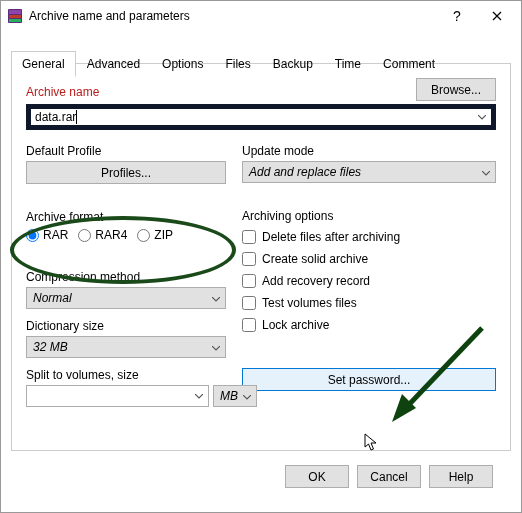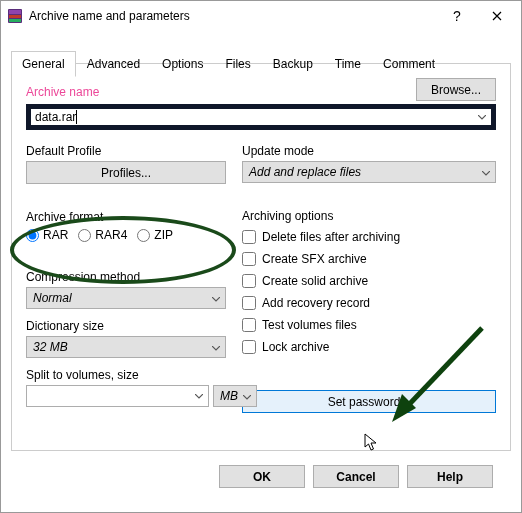--- a/index.html
+++ b/index.html
@@ -7,21 +7,21 @@
   .window { width: 522px; height: 513px; background: #fff; border: 1px solid #999; position: relative; }
   .titlebar { height: 30px; display: flex; align-items: center; padding: 0 4px 0 6px; }
   .titlebar-icon { width: 16px; height: 16px; margin-right: 6px; display:inline-block; }
   .titlebar-title { flex: 1; font-size: 12px; color: #000; }
   .titlebar-btn { width: 40px; height: 28px; display: flex; align-items: center; justify-content: center; color: #000; font-size: 14px; }
   .content { padding: 0 10px 10px 10px; position: relative; }
   .tabs { display: flex; border-bottom: 1px solid #ccc; margin-top: 6px; }
   .tab { padding: 5px 10px 5px 10px; border: 1px solid transparent; border-bottom: none; cursor: default; position: relative; top: 14px; background: transparent; }
   .tab.active { border-color: #ccc; background: #fff; border-bottom: 1px solid #fff; }
   .tab-body { border: 1px solid #ccc; border-top: none; padding: 14px 14px 18px 14px; height: 387px; position: relative; }
-  .label { font-size: 12px; color: #ec4899; margin-bottom: 2px; display: block; }
+  .label { font-size: 12px; color: #b91c1c; margin-bottom: 2px; display: block; }
   .row-top { display: flex; align-items: flex-end; }
   .row-top .col-name { flex: 1; }
   .btn { background: #e1e1e1; border: 1px solid #adadad; height: 23px; display: flex; align-items: center; justify-content: center; cursor: default; }
   .btn-browse { width: 80px; margin-left: 16px; }
   .combo { display: flex; align-items: center; border: 1px solid #7a7a7a; background: #fff; height: 22px; }
   .combo-input { flex: 1; border: none; outline: none; padding: 0 4px; font-size: 12px; height: 18px; background: transparent; }
   .combo-arrow { width: 18px; display:flex; align-items:center; justify-content:center; color:#555; font-size:10px; }
   .archive-input-wrap { margin-top: 3px; }
   .archive-input-wrap .combo { border: 5px solid #0f172a; height: 26px; }
   .two-col { display: flex; margin-top: 10px; }
@@ -34,21 +34,21 @@
   .radio-group { border:none; padding:0; margin:0; display:flex; gap:10px; align-items:center; margin-top:4px;}
   .radio { display:flex; align-items:center; gap:4px; }
   .radio input { margin:0; }
   .chk-row { display:flex; align-items:center; gap:6px; height:22px; }
   .chk-row input { margin:0; width:14px; height:14px; }
   .split-row { display:flex; gap:4px; margin-top:3px;}
   .split-combo { flex:1; }
   .mb-combo { width:56px; }
   .setpw-btn { width:100%; height:23px; background:#e5f1fb; border:1px solid #0078d7; display:flex; align-items:center; justify-content:center; margin-top:7px;}
   .footer-btns { display:flex; gap:8px; justify-content:flex-end; padding:14px 18px 0 0;}
-  .footer-btns .btn { width:86px;font-weight:bold; }
+  .footer-btns .btn { width:64px; }
   .annot-ellipse { position:absolute; border:4px solid #1a4a1a; border-radius:50%; pointer-events:none; }
   .annot-arrow { position:absolute; pointer-events:none; }
   .cursor { position:absolute; pointer-events:none; }
   .caret { display:inline-block; width:1px; height:14px; background:#000; vertical-align:middle; margin-left:0px;}
 </style>
 </head>
 <body>
 
 <div class="window">
   <div class="titlebar">
@@ -173,24 +173,20 @@
           </div>
 
           <div class="group-label" style="margin-top:26px">Archiving options</div>
           <div id="opt-checks">
               <div class="chk-row">
                 <input type="checkbox" style="">
                 <span>Delete files after archiving</span>
               </div>
               <div class="chk-row">
                 <input type="checkbox" style="">
-                <span>Create SFX archive</span>
-              </div>
-              <div class="chk-row">
-                <input type="checkbox" style="">
                 <span>Create solid archive</span>
               </div>
               <div class="chk-row">
                 <input type="checkbox" style="">
                 <span>Add recovery record</span>
               </div>
               <div class="chk-row">
                 <input type="checkbox" style="">
                 <span>Test volumes files</span>
               </div>

